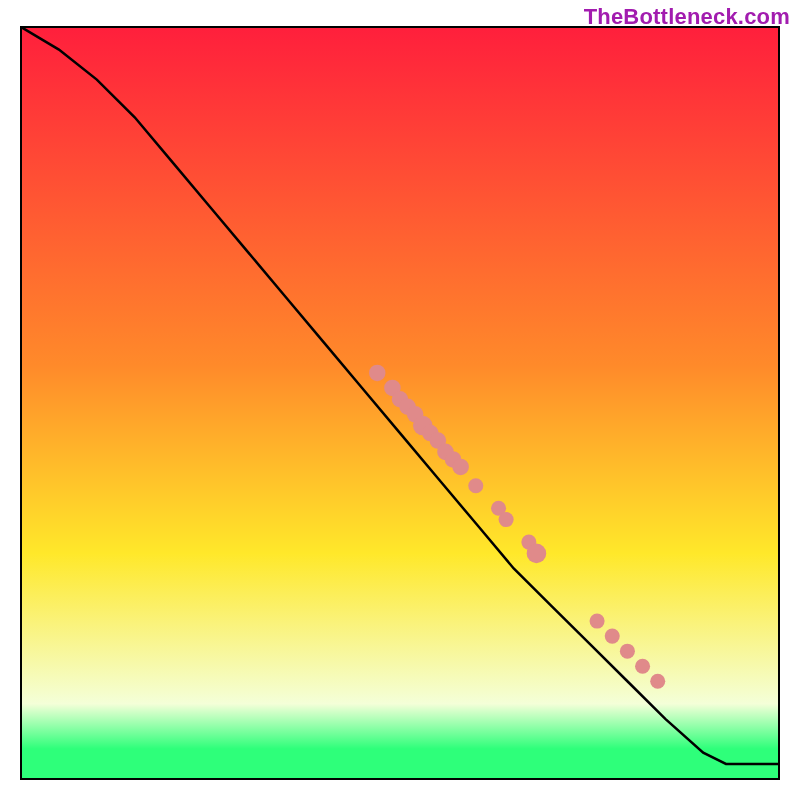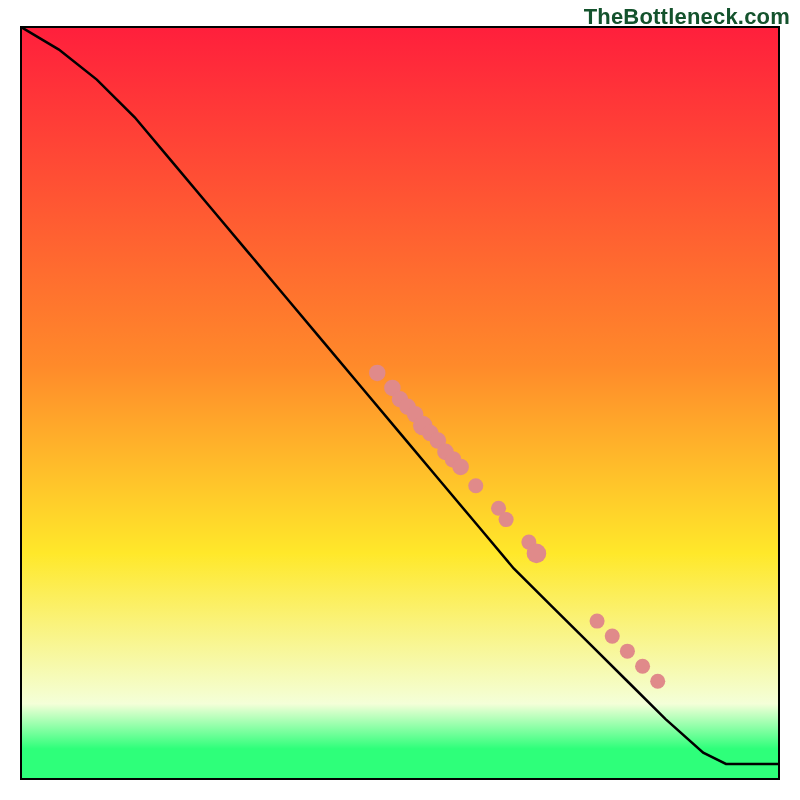--- a/index.html
+++ b/index.html
@@ -20,21 +20,21 @@
     position: absolute;
     left: 0;
     top: 0;
   }
   .watermark {
     position: absolute;
     top: 4px;
     right: 10px;
     font-size: 22px;
     font-weight: 600;
-    color: #14532d;
+    color: #a21caf;
     letter-spacing: 0.2px;
   }
 </style>
 </head>
 <body>
 
 <div class="stage">
   <div class="watermark">TheBottleneck.com</div>
 
   <svg id="chart-svg" width="800" height="800">

